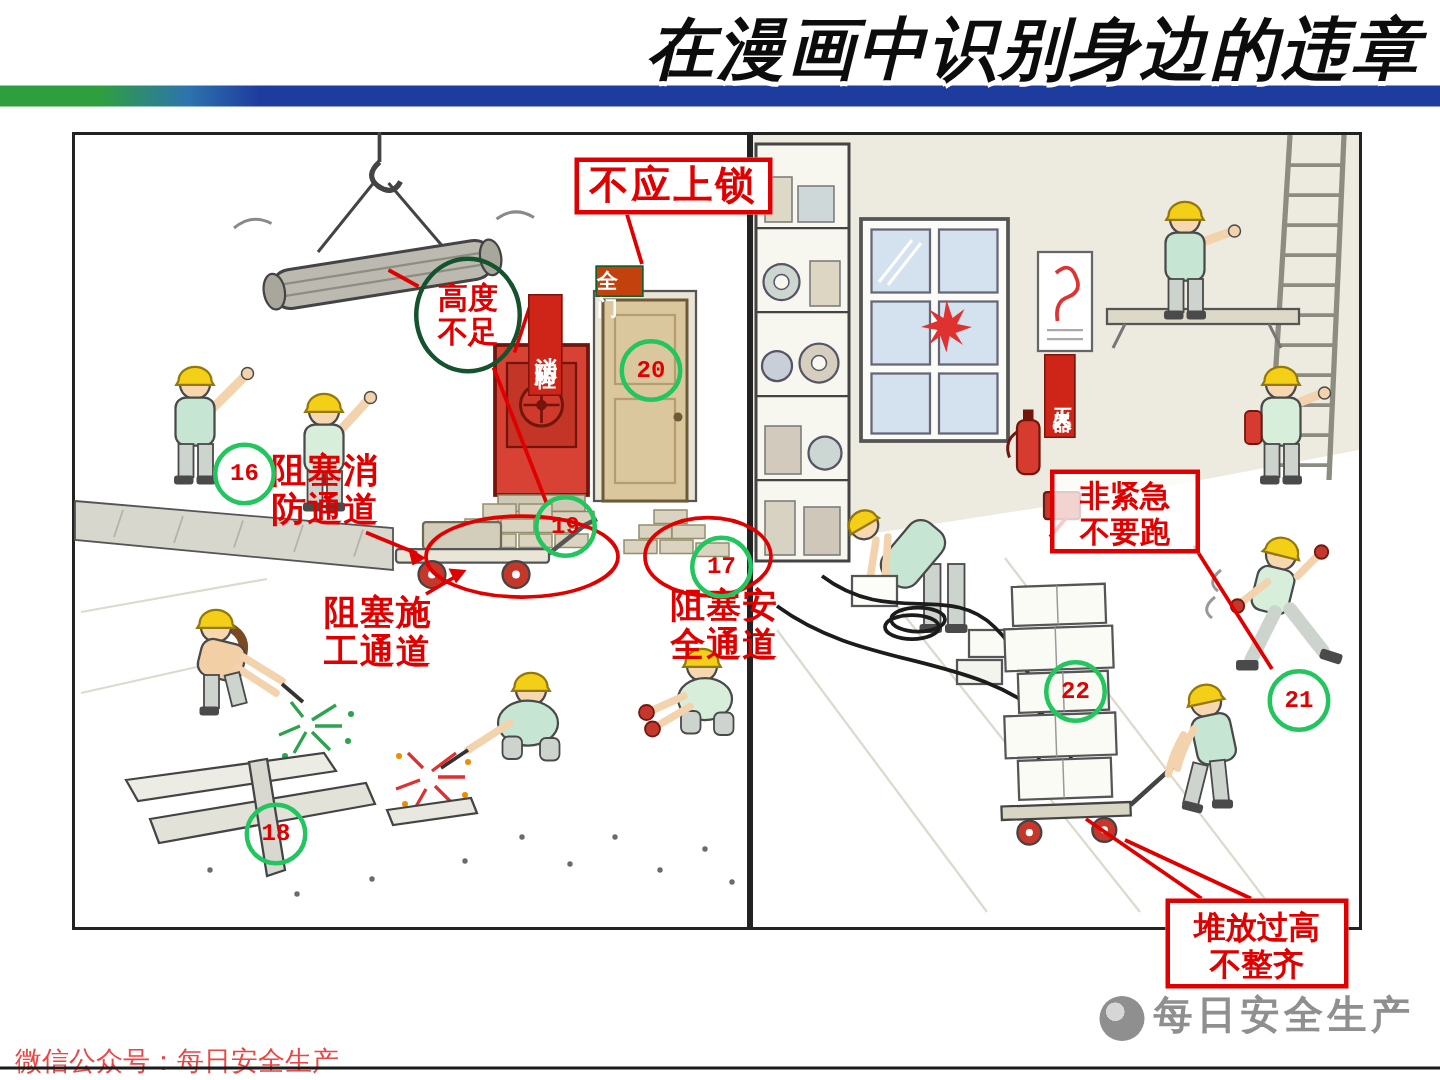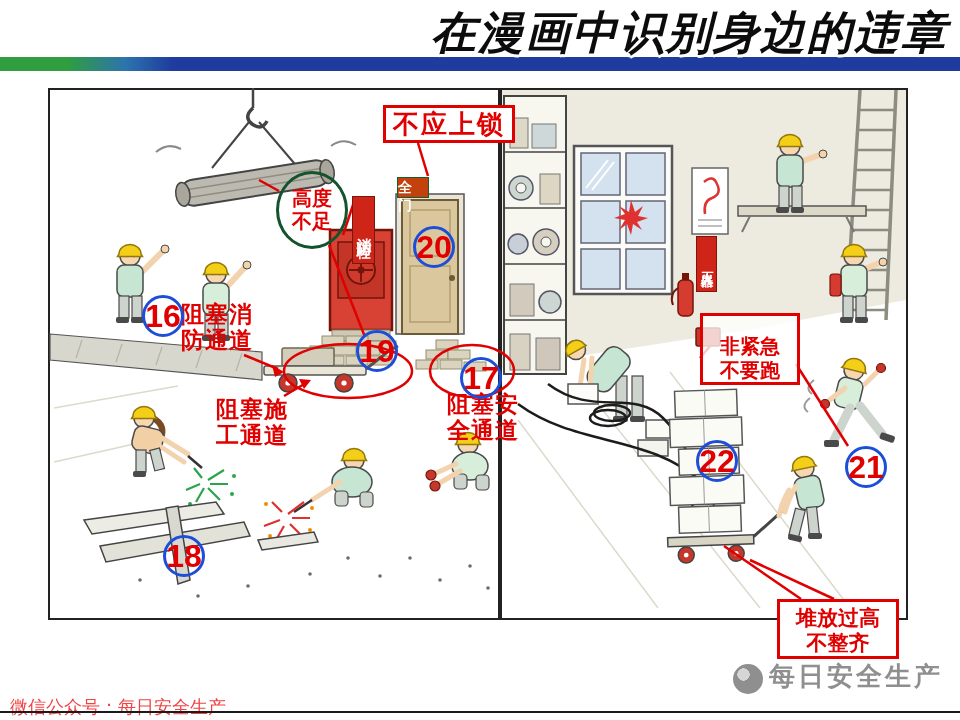--- a/index.html
+++ b/index.html
@@ -16,27 +16,27 @@
 .panel-right{left:500px;width:408px}
 .cartoon{position:absolute;left:48px;top:88px;width:860px;height:532px;z-index:2;pointer-events:none}
 .sign-door{position:absolute;left:397px;top:177px;width:32px;height:21px;z-index:3;
   background:#c2410c;border:1.5px solid #175d2a;color:#fff;font-size:14px;font-weight:bold;
   display:flex;align-items:center;justify-content:center;letter-spacing:2px}
 .sign-vert{position:absolute;z-index:3;background:#cf2418;color:#fff;border:1.5px solid #7c150c;
   writing-mode:vertical-rl;text-orientation:upright;font-weight:bold;
   display:flex;align-items:center;justify-content:center}
 .sign-hydrant{left:352px;top:196px;width:23px;height:68px;font-size:15px;letter-spacing:3px}
 .sign-ext{left:696px;top:236px;width:21px;height:56px;font-size:13px;letter-spacing:2px}
-.badge{position:absolute;width:42px;height:42px;border:3px solid #1d4ed8;border-radius:50%;z-index:4;
-  display:flex;align-items:center;justify-content:center;color:#e00000;font-weight:bold;font-size:32px;
-  font-family:Liberation Sans, sans-serif}
+.badge{position:absolute;width:42px;height:42px;border:3px solid #22c55e;border-radius:50%;z-index:4;
+  display:flex;align-items:center;justify-content:center;color:#e00000;font-weight:bold;font-size:16px;
+  font-family:Liberation Mono, monospace}
 .red-box{position:absolute;z-index:4;border:3px solid #e00000;color:#e00000;font-weight:bold;
   display:flex;flex-direction:column;align-items:center;justify-content:flex-end;line-height:1.2}
 .no-lock{left:383px;top:105px;width:132px;height:38px;background:#fff;font-size:26px;letter-spacing:2px}
-.no-running{left:700px;top:313px;width:100px;height:72px;background:rgba(255,255,255,.78);font-size:20px}
+.no-running{left:700px;top:313px;width:100px;height:56px;background:rgba(255,255,255,.78);font-size:20px}
 .stacking{left:777px;top:599px;width:122px;height:60px;background:#fff;font-size:21px}
 .height-circle{position:absolute;left:276px;top:171px;width:72px;height:78px;z-index:4;
   border:3px solid #14532d;border-radius:50%;display:flex;flex-direction:column;align-items:center;
   justify-content:center;color:#e00000;font-weight:bold;font-size:20px;line-height:1.15}
 .red-label{position:absolute;z-index:4;color:#e00000;font-weight:bold;font-size:23px;line-height:1.15;
   text-align:center;letter-spacing:1px}
 .lbl-fire{left:165px;top:301px;width:104px}
 .lbl-work{left:202px;top:396px;width:100px}
 .lbl-safe{left:436px;top:391px;width:94px}
 .footer-account{position:absolute;left:10px;top:695px;z-index:3;color:#ef4444;font-size:18px}

